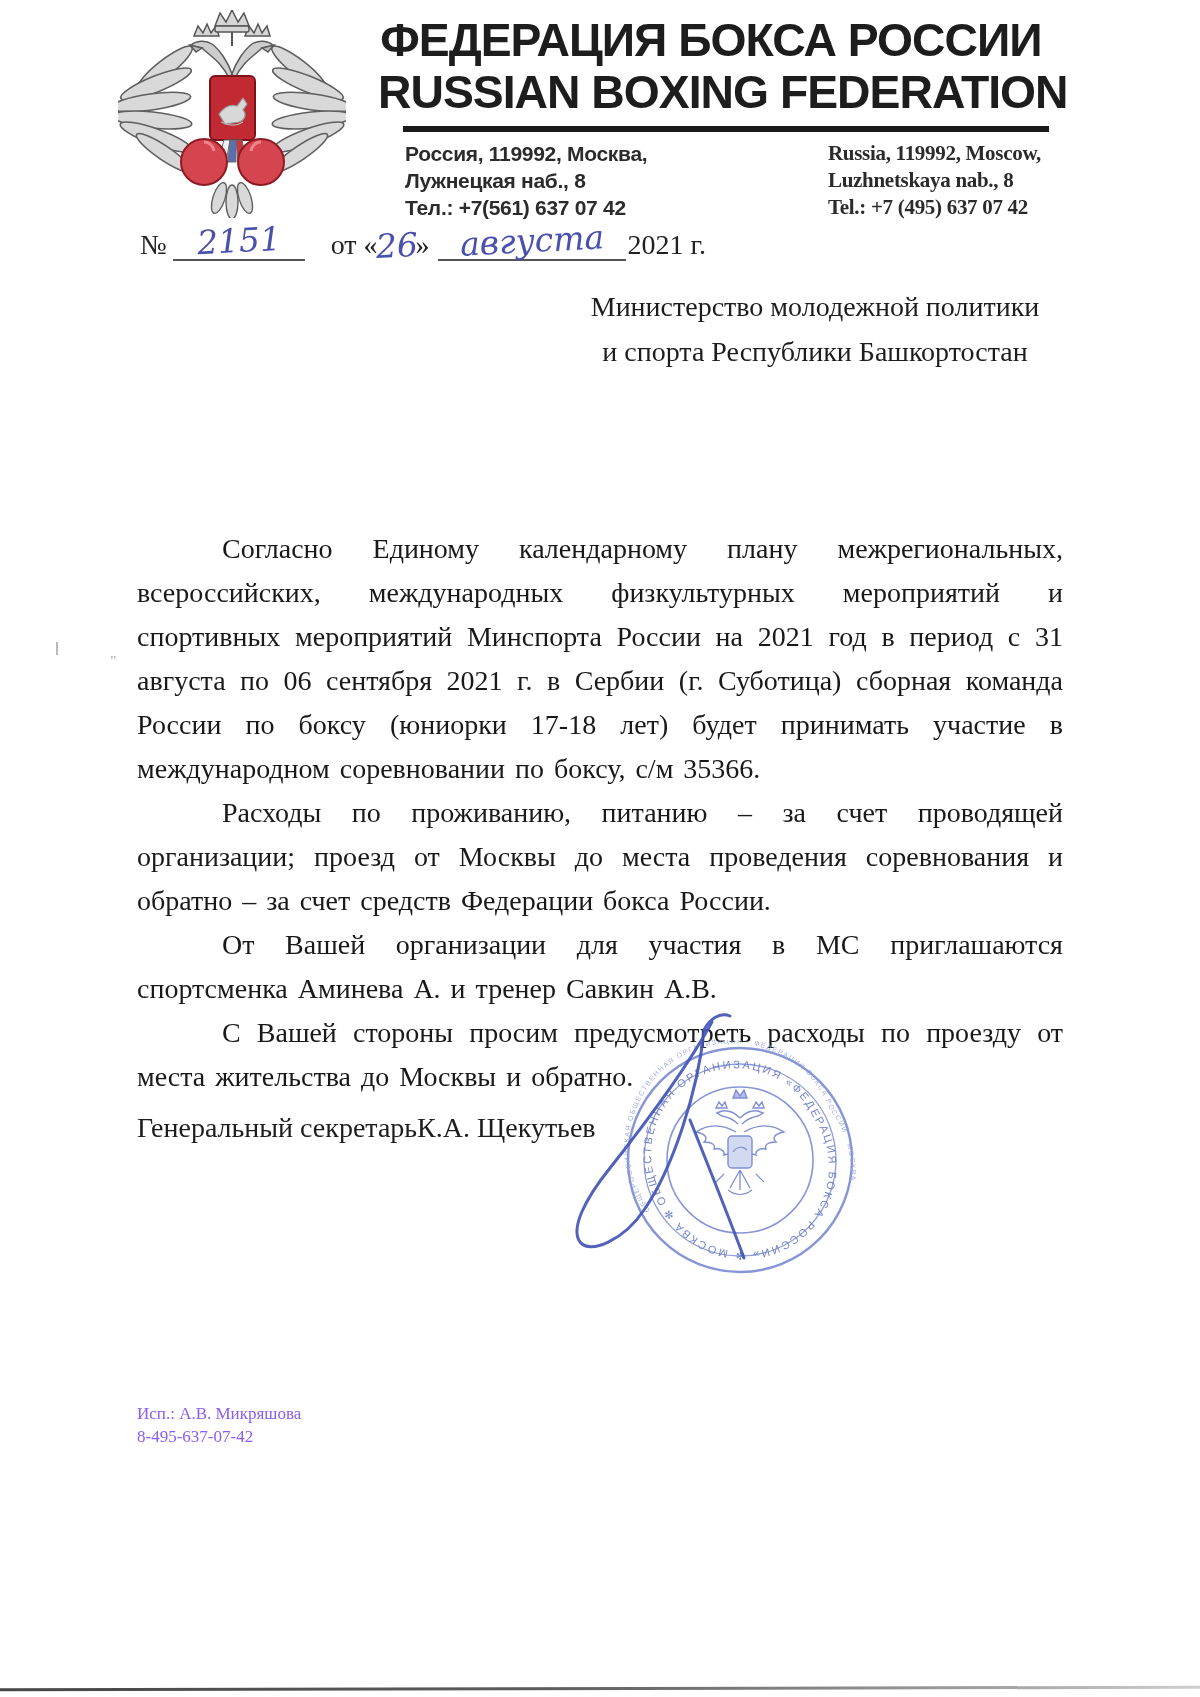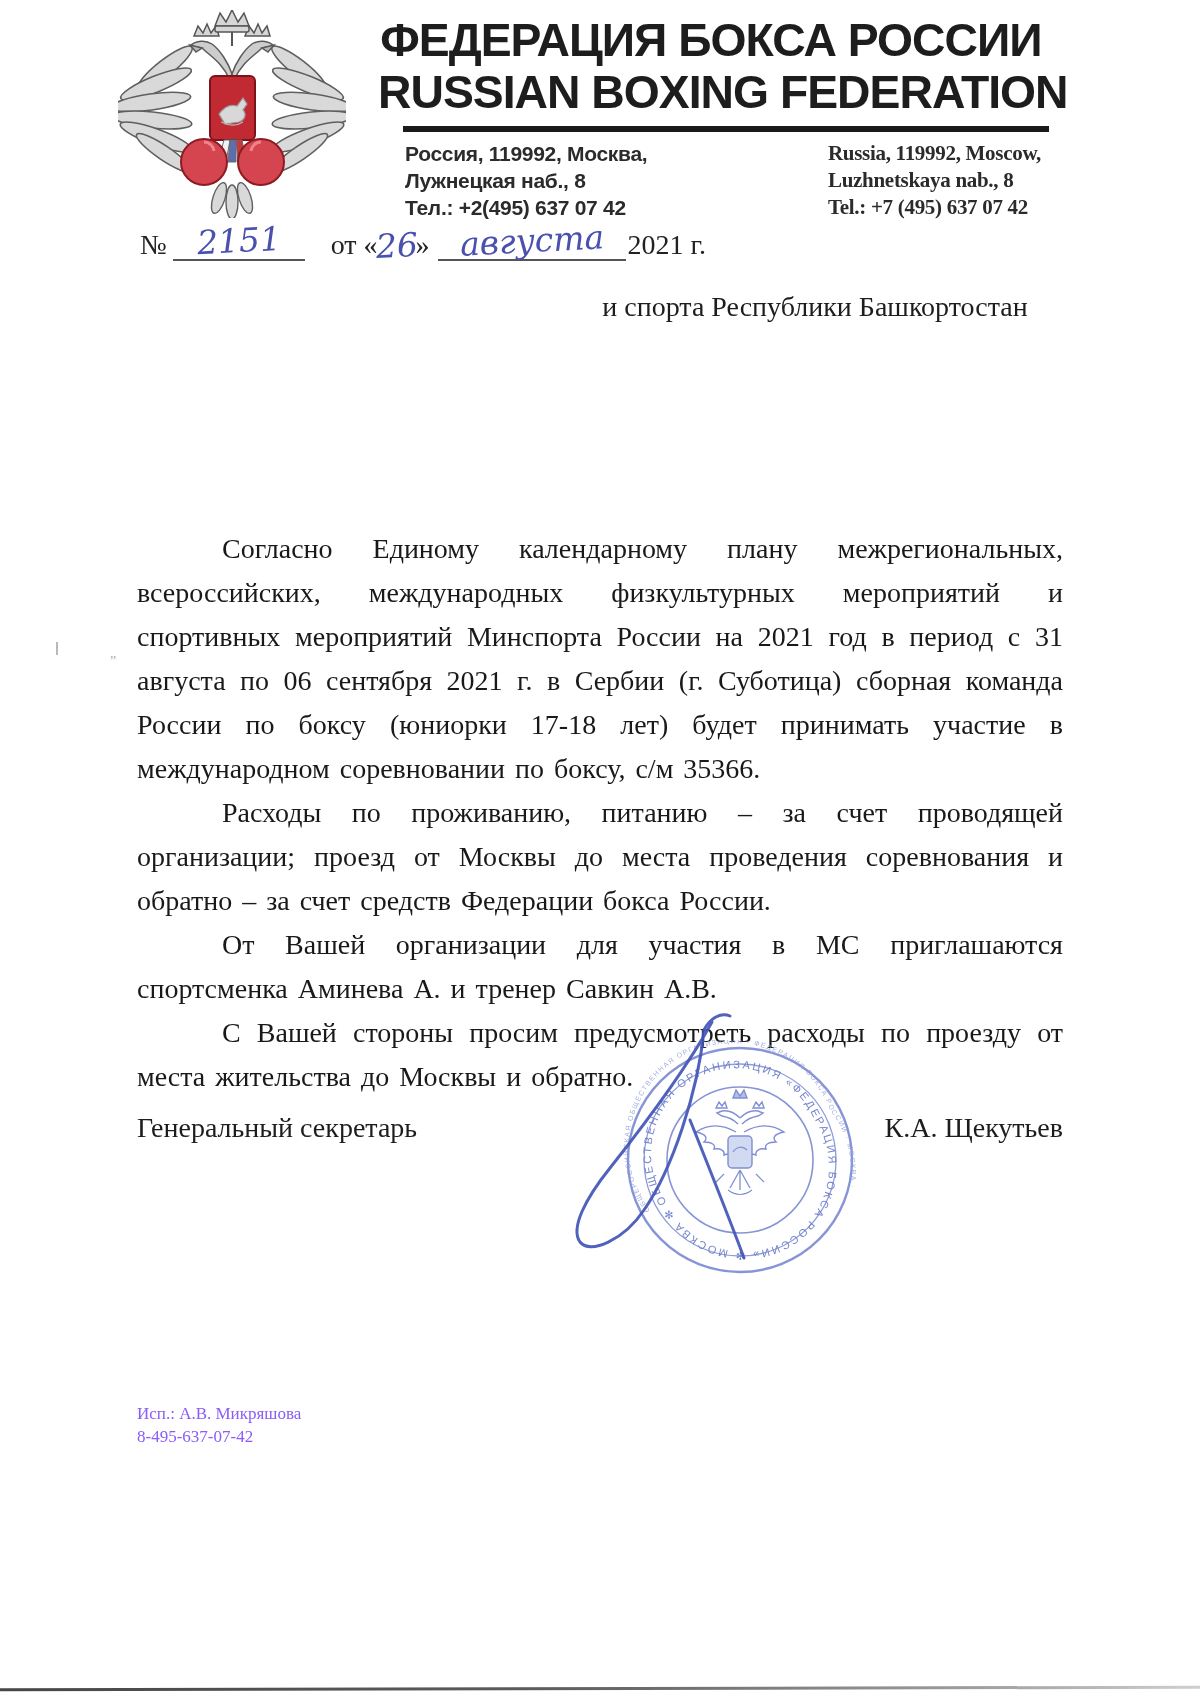--- a/index.html
+++ b/index.html
@@ -43,21 +43,21 @@
   }
   
   .body-text{position:absolute;left:137px;top:527px;width:926px;}
   .body-text p{
     margin:0;font-size:28px;line-height:44px;color:#191919;
     text-align:justify;text-indent:85px;word-spacing:3px;
   }
   
   .sig-row{
     position:absolute;left:137px;top:1112px;width:926px;
-    display:flex;justify-content:space-between;font-size:28px;color:#1d1d1d;
+    display:flex;font-size:28px;color:#1d1d1d;
   }
   .stamp{position:absolute;left:620px;top:1040px;width:240px;height:240px;}
   .pen{position:absolute;left:540px;top:1000px;width:320px;height:290px;}
   
   .footer{
     position:absolute;left:137px;top:1402px;font-size:17px;line-height:23px;color:#8b5cf6;
   }
   
   .artifact-tick{position:absolute;left:56px;top:642px;width:2px;height:13px;background:#b9b9b9;}
   .artifact-quote{position:absolute;left:110px;top:646px;color:#b0b0b0;font-size:14px;}
@@ -135,39 +135,40 @@
   <div class="titles">
     <div class="title-ru">ФЕДЕРАЦИЯ БОКСА РОССИИ</div>
     <div class="title-en">RUSSIAN BOXING FEDERATION</div>
   </div>
 
   <div class="head-divider"></div>
 
   <div class="addr addr-ru">
     <div>Россия, 119992, Москва,</div>
     <div>Лужнецкая наб., 8</div>
-    <div>Тел.: +2(495) 637 07 42</div>
+    <div>Тел.: +7(561) 637 07 42</div>
   </div>
   <div class="addr addr-en">
     <div>Russia, 119992, Moscow,</div>
     <div>Luzhnetskaya nab., 8</div>
     <div>Tel.: +7 (495) 637 07 42</div>
   </div>
 
   <div class="ref-line">
     <span>№</span>
     <span class="blank blank-num"><span class="hw">2151</span></span>
     <span class="ref-ot">от «</span>
     <span class="hw hw-day">26</span>
     <span>»</span>
     <span class="blank blank-month"><span class="hw">августа</span></span>
     <span>2021 г.</span>
   </div>
 
   <div class="recipient">
+    <div>Министерство молодежной политики</div>
     <div>и спорта Республики Башкортостан</div>
   </div>
 
   <div class="body-text">
     <p>Согласно Единому календарному плану межрегиональных, всероссийских, международных физкультурных мероприятий и спортивных мероприятий Минспорта России на 2021 год в период с 31 августа по 06 сентября 2021 г. в Сербии (г. Суботица) сборная команда России по боксу (юниорки 17-18 лет) будет принимать участие в международном соревновании по боксу, с/м 35366.</p>
     <p>Расходы по проживанию, питанию – за счет проводящей организации; проезд от Москвы до места проведения соревнования и обратно – за счет средств Федерации бокса России.</p>
     <p>От Вашей организации для участия в МС приглашаются спортсменка Аминева А. и тренер Савкин А.В.</p>
     <p>С Вашей стороны просим предусмотреть расходы по проезду от места жительства до Москвы и обратно.</p>
   </div>
 

